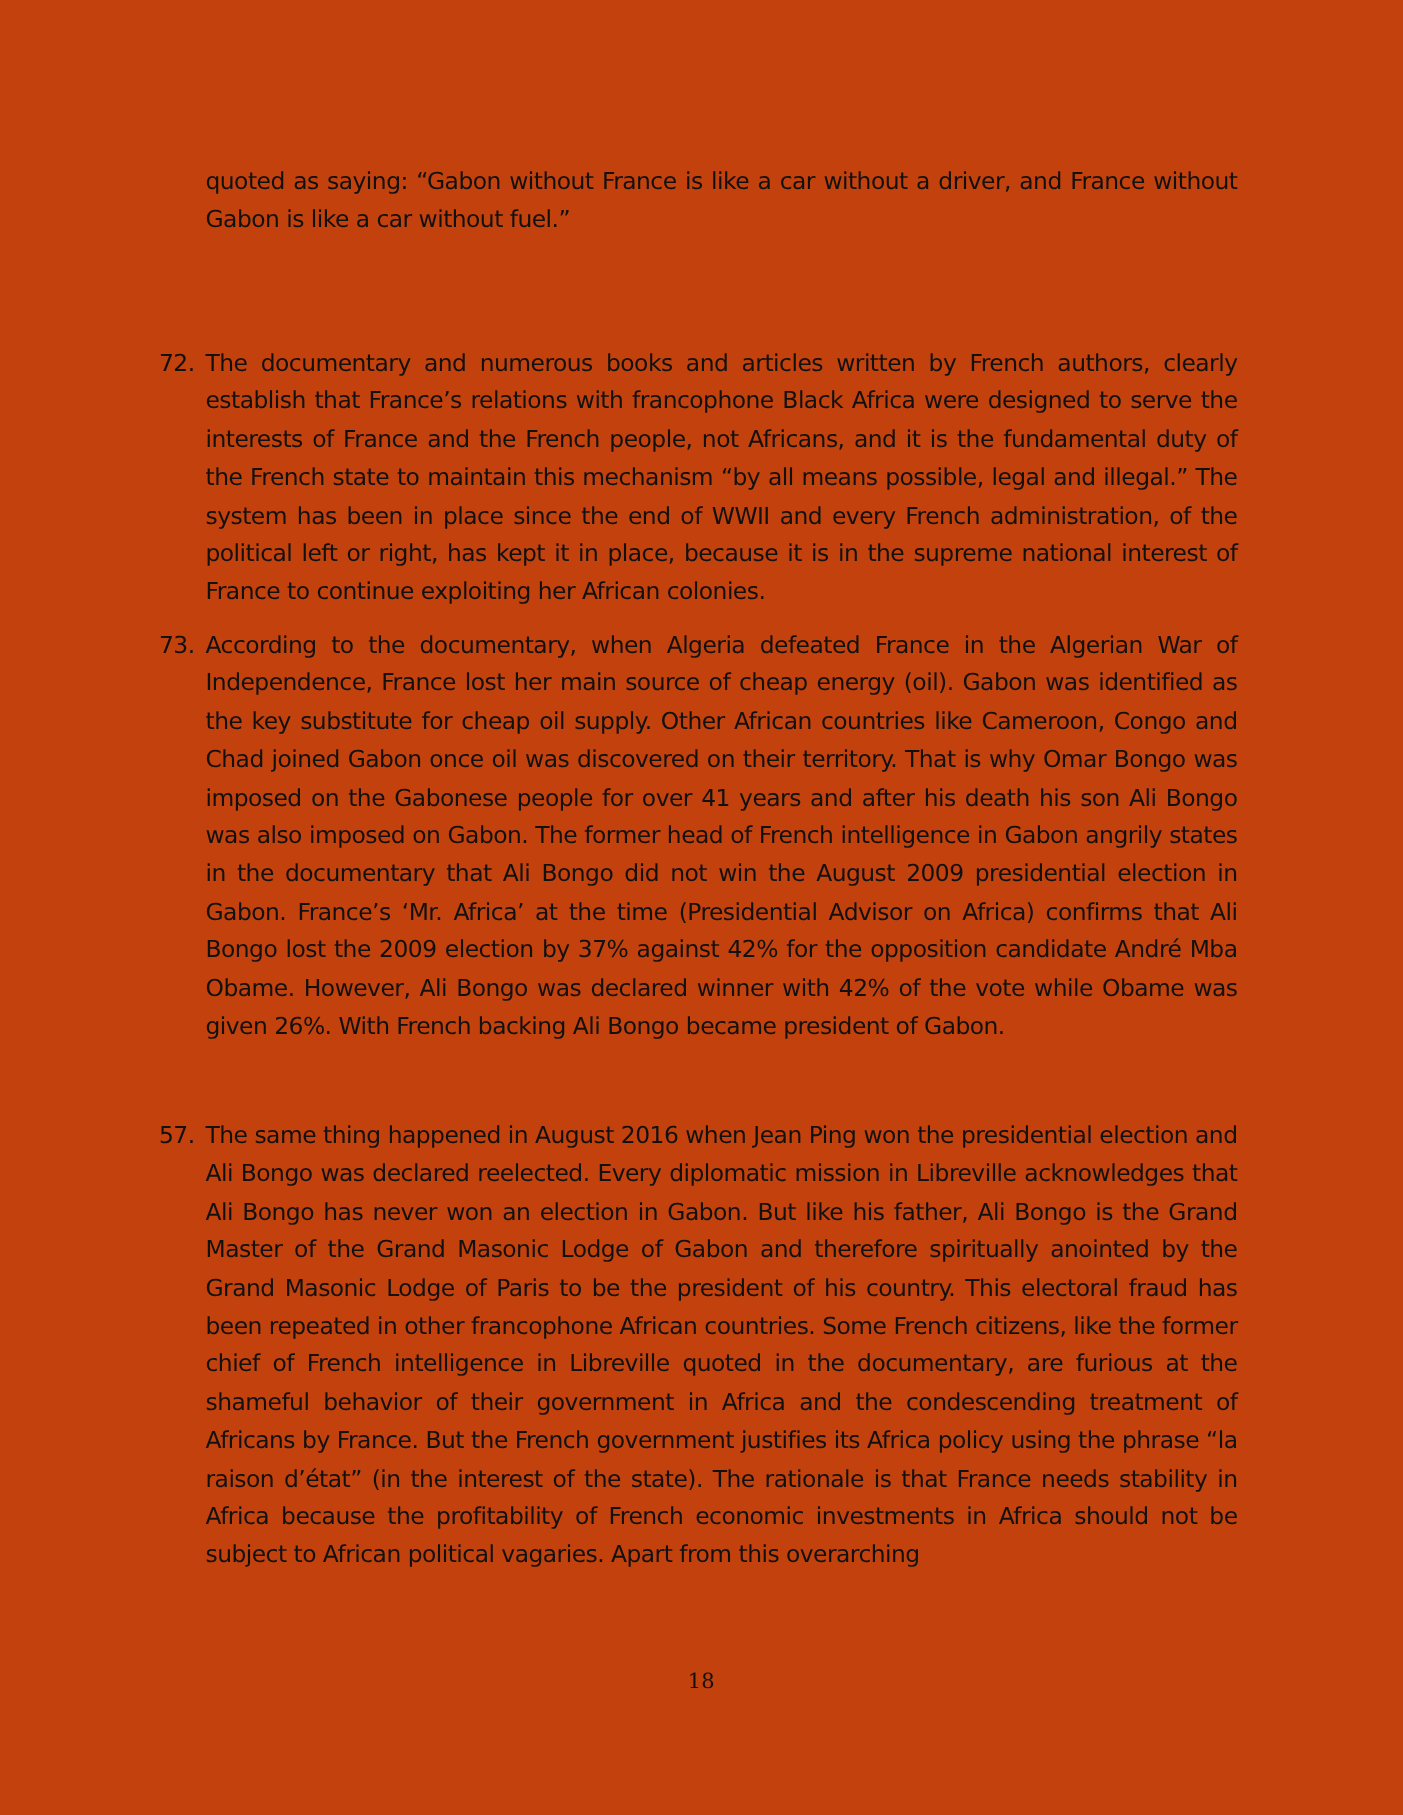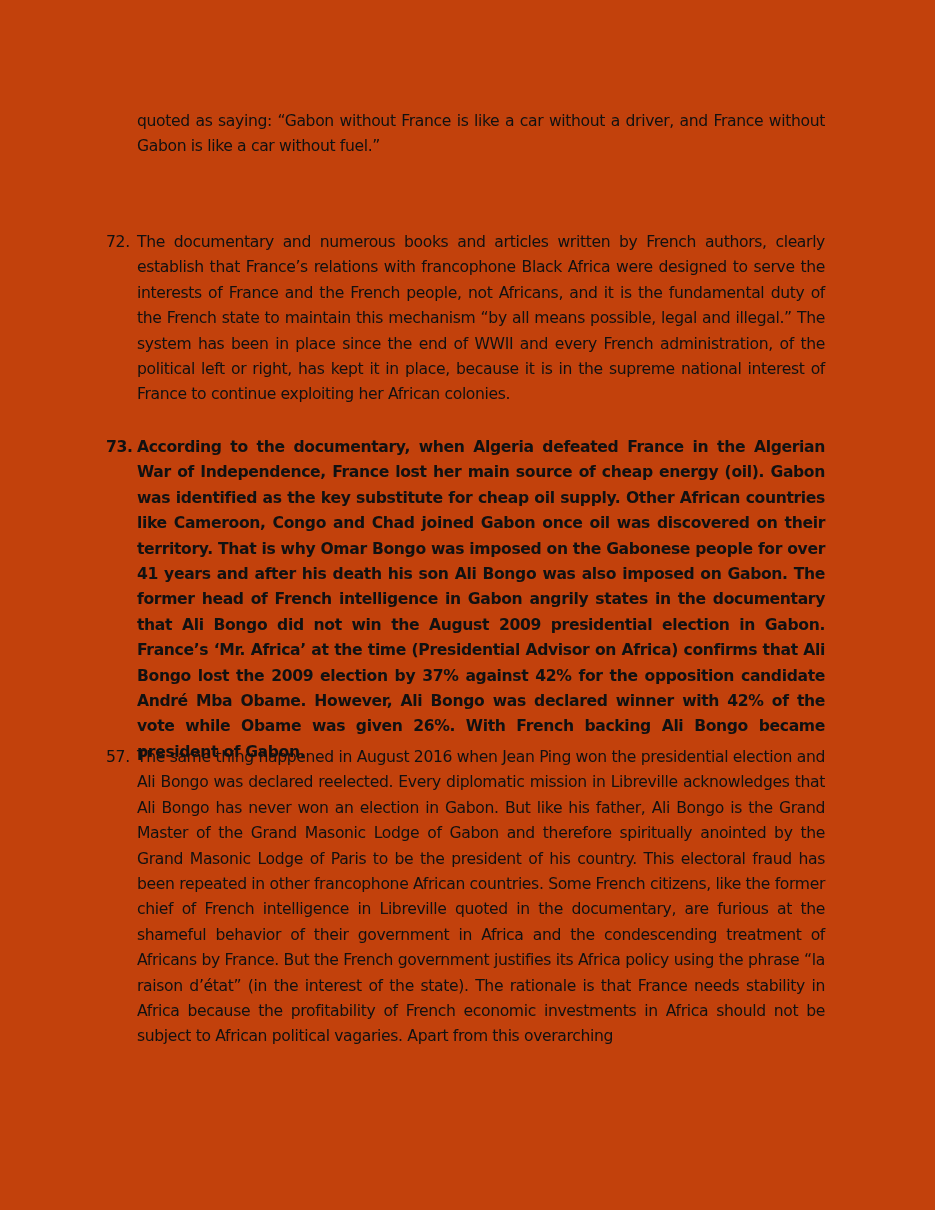--- a/index.html
+++ b/index.html
@@ -45,21 +45,21 @@
       left: 0;
       top: 0;
       width: 31px;
     }
     .para .body {
       margin-left: 31px;
       text-align: justify;
     }
     #cont { top: 109px; }
     #p72 { top: 186px; margin-top: 44px; }
-    #p73 { top: 435px; font-weight: bold; }
+    #p73 { top: 418px; }
     #p74 { top: 745px; }
     .page-number {
       position: absolute;
       top: 1113px;
       left: 0;
       width: 935px;
       text-align: center;
       font-family: "DejaVu Serif", serif;
       font-size: 14px;
       color: #111111;
@@ -80,14 +80,15 @@
   <div id="p73" class="para">
     <span class="num">73.</span>
     <div class="body">According to the documentary, when Algeria defeated France in the Algerian War of Independence, France lost her main source of cheap energy (oil). Gabon was identified as the key substitute for cheap oil supply. Other African countries like Cameroon, Congo and Chad joined Gabon once oil was discovered on their territory. That is why Omar Bongo was imposed on the Gabonese people for over 41 years and after his death his son Ali Bongo was also imposed on Gabon. The former head of French intelligence in Gabon angrily states in the documentary that Ali Bongo did not win the August 2009 presidential election in Gabon. France’s ‘Mr. Africa’ at the time (Presidential Advisor on Africa) confirms that Ali Bongo lost the 2009 election by 37% against 42% for the opposition candidate André Mba Obame. However, Ali Bongo was declared winner with 42% of the vote while Obame was given 26%. With French backing Ali Bongo became president of Gabon.</div>
   </div>
 
   <div id="p74" class="para">
     <span class="num">57.</span>
     <div class="body">The same thing happened in August 2016 when Jean Ping won the presidential election and Ali Bongo was declared reelected. Every diplomatic mission in Libreville acknowledges that Ali Bongo has never won an election in Gabon. But like his father, Ali Bongo is the Grand Master of the Grand Masonic Lodge of Gabon and therefore spiritually anointed by the Grand Masonic Lodge of Paris to be the president of his country. This electoral fraud has been repeated in other francophone African countries. Some French citizens, like the former chief of French intelligence in Libreville quoted in the documentary, are furious at the shameful behavior of their government in Africa and the condescending treatment of Africans by France. But the French government justifies its Africa policy using the phrase “la raison d’état” (in the interest of the state). The rationale is that France needs stability in Africa because the profitability of French economic investments in Africa should not be subject to African political vagaries. Apart from this overarching</div>
   </div>
 
+  <div class="page-number">18</div>
 
 </div>
 
 </body></html>

